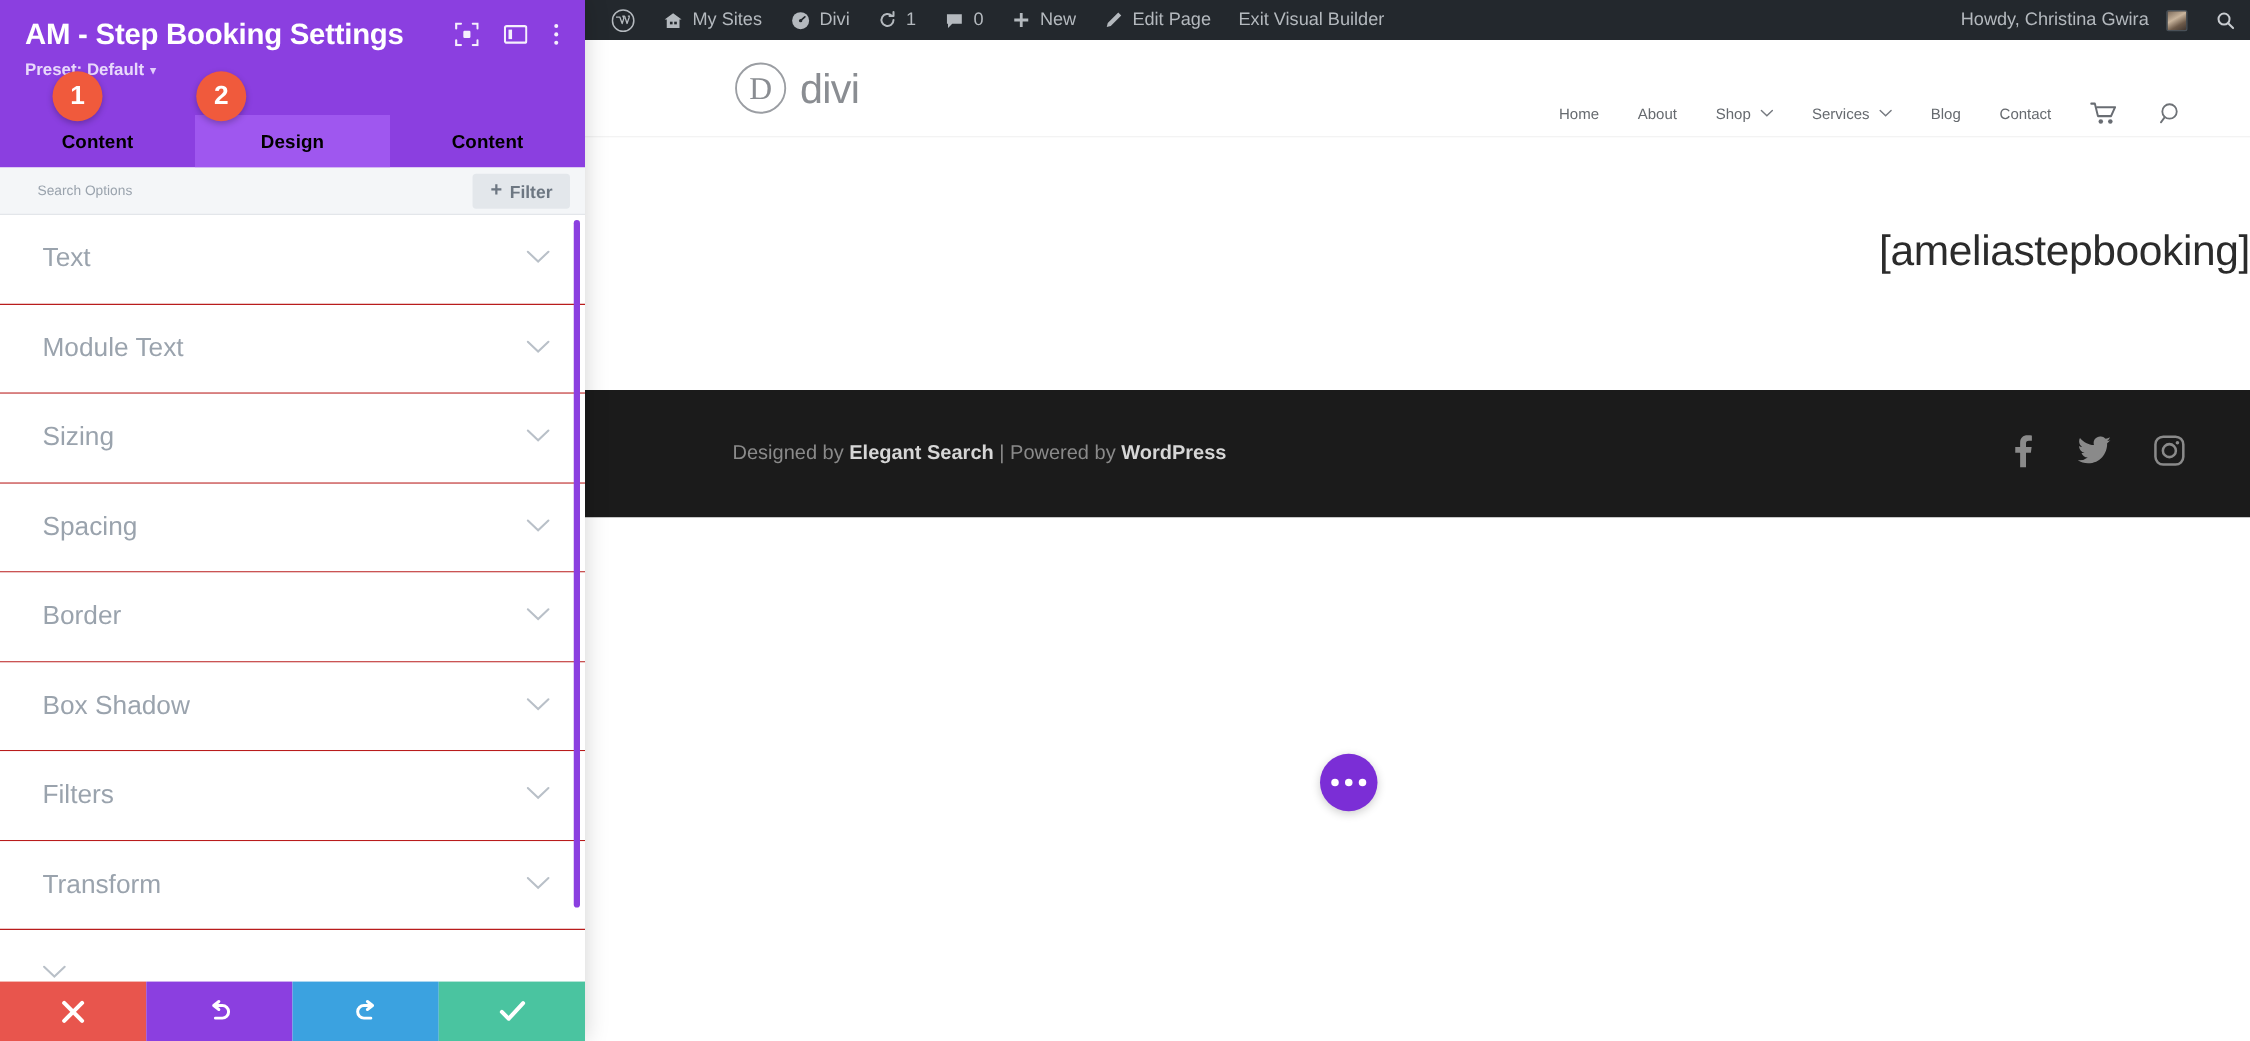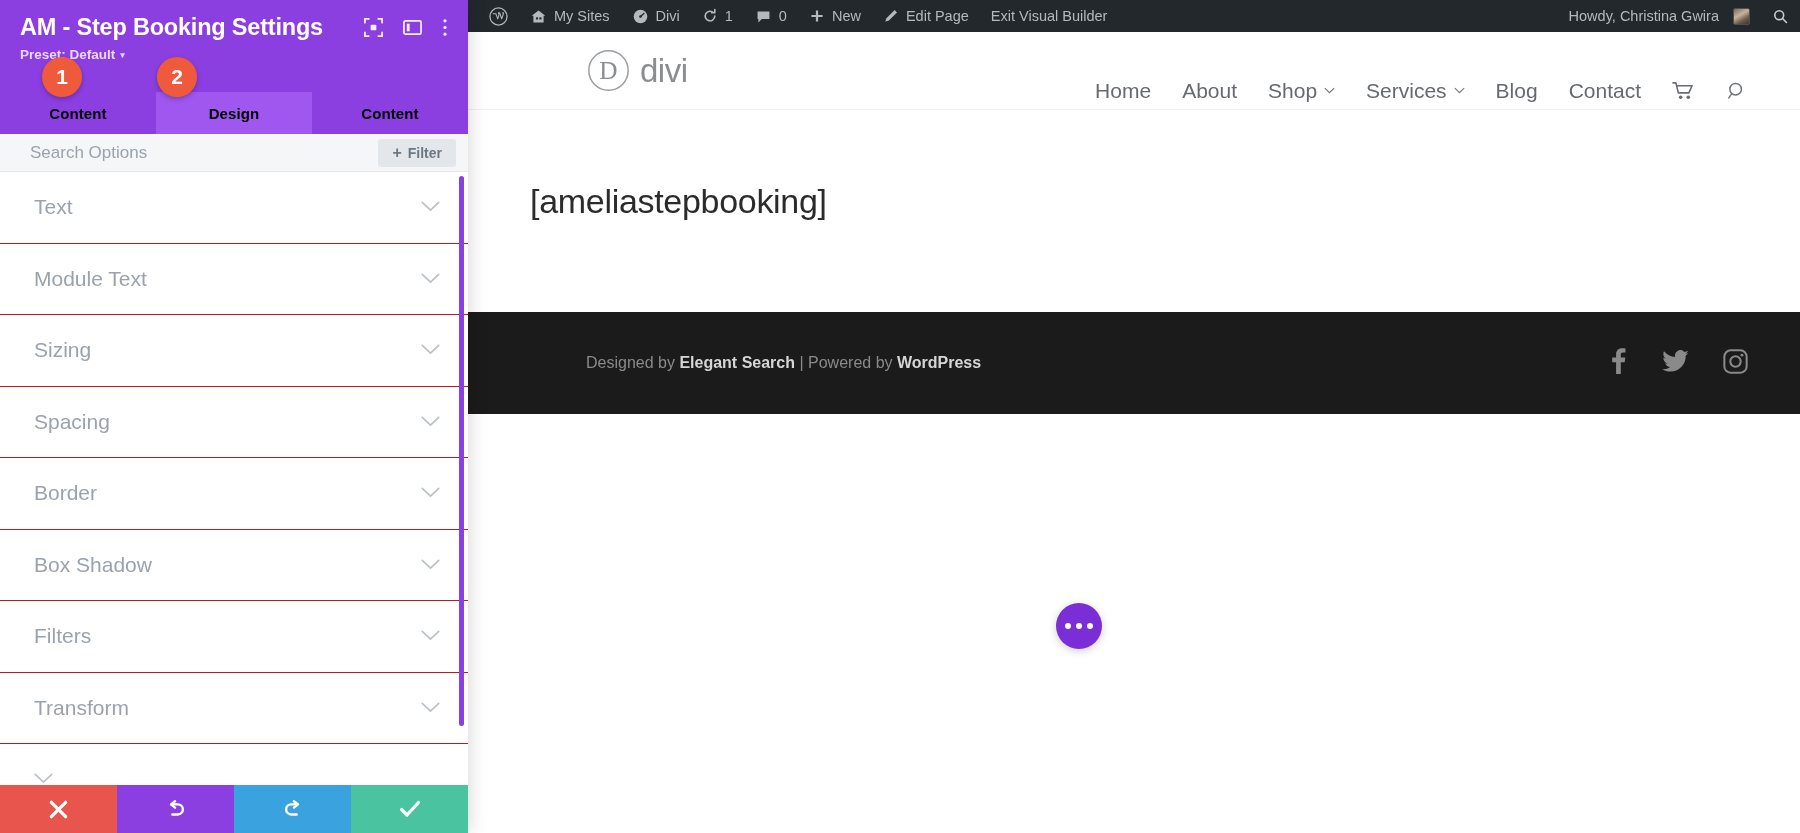--- a/index.html
+++ b/index.html
@@ -49,21 +49,21 @@
   }
   #badge-1 { left:42px; top:57px; }
   #badge-2 { left:157px; top:57px; }
 
   .search-bar {
     height:38px; background:#f4f6f8; border-bottom:1px solid #e3e6ea;
     display:flex; align-items:center; padding-left:30px; position:relative;
   }
   .search-input {
     border:none; outline:none; background:transparent;
-    font-family:"Liberation Sans", sans-serif; font-size:17px;
+    font-family:"Liberation Sans", sans-serif; font-size:11px;
     color:#8e98a3; flex:1; height:100%;
   }
   .search-input::placeholder { color:#9aa3ad; }
   .filter-btn {
     background:#e3e7eb; color:#6d7782; font-size:14px; font-weight:bold;
     height:28px; padding:0 14px; margin-right:12px; border:none;
     border-radius:3px; cursor:pointer; display:flex; align-items:center; gap:6px;
     font-family:"Liberation Sans", sans-serif;
   }
   .filter-plus { font-size:16px; font-weight:bold; line-height:1; }
@@ -86,21 +86,21 @@
   .action-btn {
     flex:1; display:flex; align-items:center; justify-content:center;
     cursor:pointer; color:#fff;
   }
   #act-cancel { background:#e8554d; }
   #act-undo   { background:#8b3fe0; }
   #act-redo   { background:#3ba2e0; }
   #act-save   { background:#4ac4a0; }
 
   
-  #wp-area { position:absolute; left:468px; top:0; width:1332px; height:664px; background:#fff; }
+  #wp-area { position:absolute; left:468px; top:0; width:1332px; height:664px; background:#fff;text-align:right; }
 
   .adminbar {
     height:32px; background:#23282d; display:flex; align-items:center;
     color:#b4b9be; font-size:14.5px; padding-left:10px;
   }
   .ab-item {
     display:flex; align-items:center; gap:7px; padding:0 11px; height:32px;
     cursor:pointer; white-space:nowrap; color:#b4b9be;
   }
   .ab-spacer { flex:1; }
@@ -111,21 +111,21 @@
   }
 
   .site-header {
     height:78px; background:#fff; display:flex; align-items:center;
     padding:0 52px 0 118px; border-bottom:1px solid #f0f0f0;
   }
   .logo { display:flex; align-items:center; gap:9px; }
   .logo-text { font-size:33px; color:#8a8d92; letter-spacing:-.5px; font-weight:normal; }
   .site-nav { margin-left:auto; display:flex; align-items:center; gap:31px; }
   .nav-item {
-    font-size:21px; color:#666a6f; cursor:pointer;
+    font-size:12px; color:#666a6f; cursor:pointer;
     display:flex; align-items:center; gap:7px; white-space:nowrap;margin-top:40px;
   }
 
   .page-body { background:#fff; padding:72px 0 60px 62px; min-height:202px; }
   .shortcode { font-size:34px; color:#2b2b2b; font-weight:normal; letter-spacing:-.3px; }
 
   .site-footer {
     background:#1b1b1b; height:102px; display:flex; align-items:center;
     padding:0 52px 0 118px;
   }

